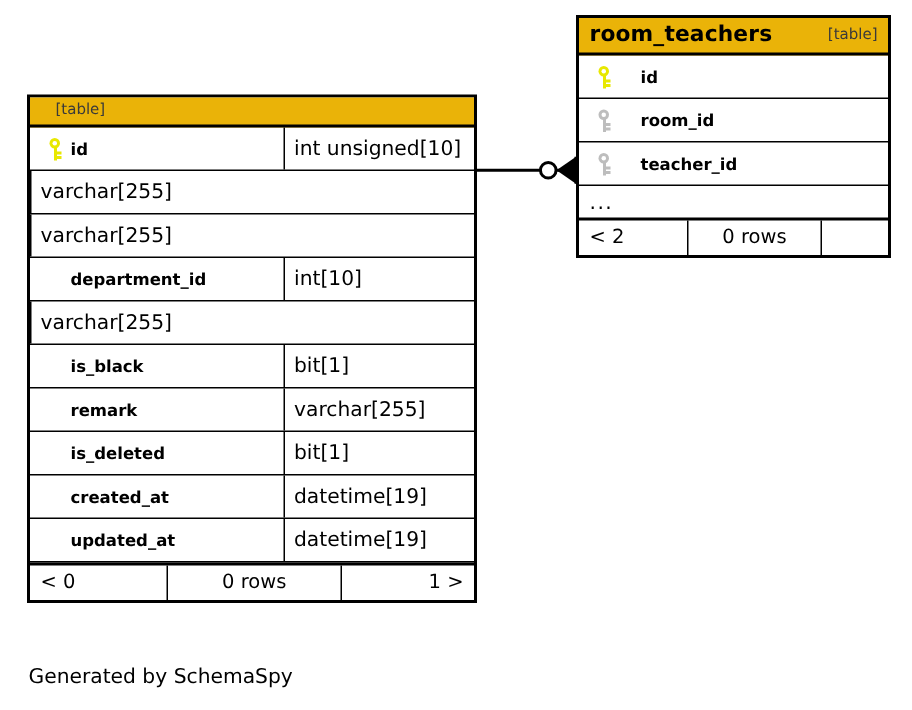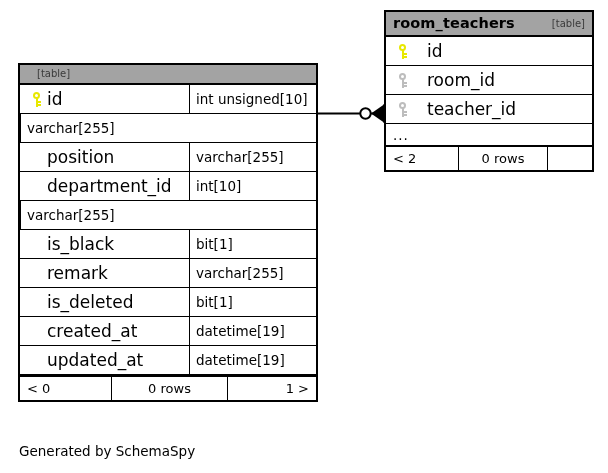--- a/index.html
+++ b/index.html
@@ -25,21 +25,21 @@
     position: absolute;
     box-sizing: border-box;
     border: 2px solid #000000;
     background: #ffffff;
   }
 
   .entity-header {
     display: flex;
     align-items: center;
     justify-content: space-between;
-    background: #a3a3a3;
+    background: #eab308;
     border-bottom: 2px solid #000000;
     padding: 3px 7px 4px 7px;
     box-sizing: border-box;
   }
   .entity-title {
     font-weight: bold;
     font-size: 14.5px;
     color: #000000;
     letter-spacing: 0.1px;
   }
@@ -58,24 +58,25 @@
     min-height: 29px;
   }
   .col-row:last-of-type {
     border-bottom: none;
   }
 
   .col-name {
     display: flex;
     align-items: center;
     padding-left: 7px;
-    font-size: 17px;
+    font-size: 11px;
     color: #000000;
     box-sizing: border-box;
     flex: 0 0 auto;
+    font-weight: bold;
   }
   .col-type {
     display: flex;
     align-items: center;
     padding-left: 6px;
     font-size: 13.5px;
     color: #000000;
     border-left: 1.5px solid #000000;
     box-sizing: border-box;
     flex: 1 1 auto;
@@ -216,24 +217,20 @@
         <span class="label-txt">id</span>
       </div>
       <div class="col-type">int unsigned[10]</div>
     </div>
 
     <div class="col-row">
       <div class="col-type">varchar[255]</div>
     </div>
 
     <div class="col-row">
-      <div class="col-name" style="width:169px;">
-        <span class="keyslot"></span>
-        <span class="label-txt">position</span>
-      </div>
       <div class="col-type">varchar[255]</div>
     </div>
 
     <div class="col-row">
       <div class="col-name" style="width:169px;">
         <span class="keyslot"></span>
         <span class="label-txt">department_id</span>
       </div>
       <div class="col-type">int[10]</div>
     </div>

